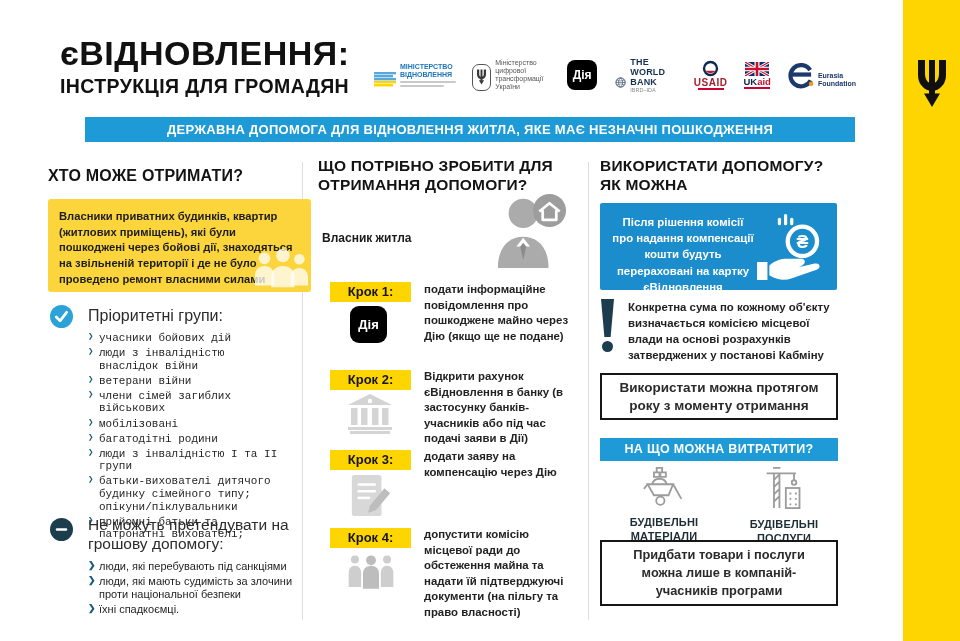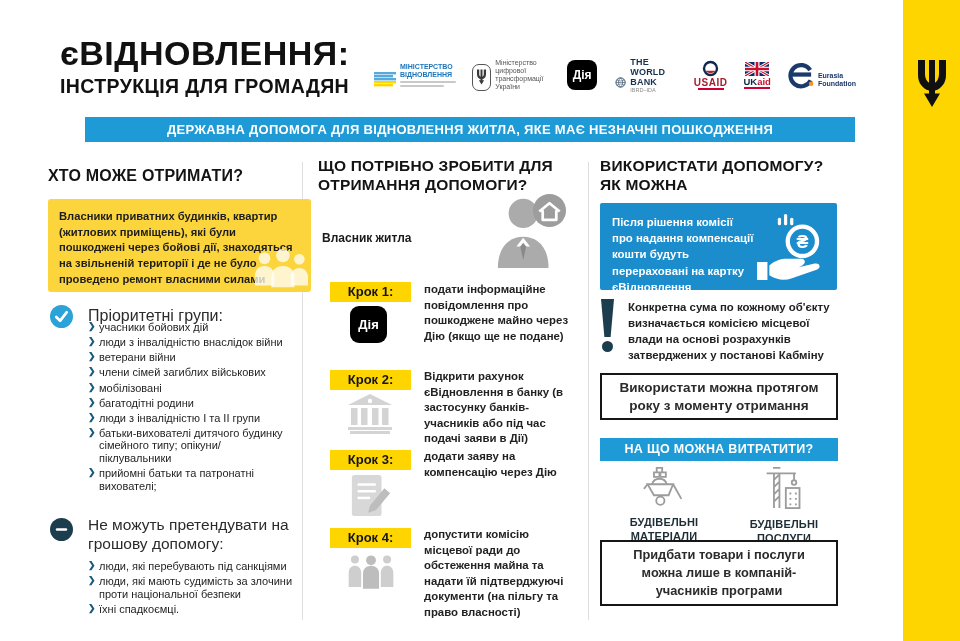--- a/index.html
+++ b/index.html
@@ -58,21 +58,21 @@
   .owner-ic{position:absolute;left:494px;top:190px;}
   .step-label{position:absolute;left:330px;width:81px;height:20px;background:var(--yellow);
     color:#151515;font-size:13px;font-weight:800;text-align:center;line-height:20px;}
   .step-text{position:absolute;left:424px;width:155px;font-size:11.4px;font-weight:600;line-height:1.36;color:#222;}
   .step-ic{position:absolute;text-align:center;}
   .diia-app{width:37px;height:37px;background:#000;border-radius:9px;color:#fff;font-size:13px;font-weight:700;
     display:flex;align-items:center;justify-content:center;}
 
   
   .blue-box{position:absolute;left:600px;top:203px;width:237px;height:87px;background:var(--blue-box);
-    border-radius:2px;padding:11px 12px;color:#fff;font-size:11.4px;font-weight:600;line-height:1.42;}
+    border-radius:2px;padding:11px 12px;color:#fff;font-size:11.4px;font-weight:600;line-height:1.42;text-align:center;}
   .blue-box .txt{width:142px;}
   .blue-box .hc{position:absolute;right:8px;top:10px;}
   .excl{position:absolute;left:601px;top:299px;width:14px;}
   .excl .bar{width:13px;height:38px;background:var(--navy);clip-path:polygon(0 0,100% 0,74% 100%,26% 100%);}
   .excl .dot{width:11px;height:11px;border-radius:50%;background:var(--navy);margin:4px 0 0 1px;}
   .warn-text{position:absolute;left:628px;top:300px;width:214px;font-size:11.4px;font-weight:600;line-height:1.4;color:#222;}
   .frame-box{position:absolute;left:600px;border:2px solid #161616;background:#fff;color:#2b2b2b;
     font-weight:600;text-align:center;display:flex;align-items:center;justify-content:center;}
   .frame-box.validity{top:373px;width:238px;height:47px;font-size:13.5px;line-height:1.32;padding:0 14px;}
   .frame-box.note{top:540px;width:238px;height:66px;font-size:12.8px;line-height:1.42;padding:0 16px;}
@@ -201,21 +201,21 @@
   </div>
 
   <div class="round-badge" style="left:50px;top:305px;">
     <svg width="23" height="23" viewBox="0 0 24 24">
       <circle cx="12" cy="12" r="12" fill="#2ba2d8"></circle>
       <path d="M6.5 12.5 l4 4 7-9" stroke="#fff" stroke-width="2.8" fill="none" stroke-linecap="round" stroke-linejoin="round"></path>
     </svg>
   </div>
   <div class="sec-head" style="left:88px;top:306px;">Пріоритетні групи:</div>
 
-  <ul class="blist" style="left:88px;top:321px;width:202px;">
+  <ul class="blist" style="left:88px;top:332px;width:202px;font-family:Liberation Mono, monospace;">
     <li>учасники бойових дій</li>
     <li>люди з інвалідністю внаслідок війни</li>
     <li>ветерани війни</li>
     <li>члени сімей загиблих військових</li>
     <li>мобілізовані</li>
     <li>багатодітні родини</li>
     <li>люди з інвалідністю I та II групи</li>
     <li>батьки-вихователі дитячого будинку сімейного типу; опікуни/піклувальники</li>
     <li>прийомні батьки та патронатні вихователі;</li>
   </ul>

